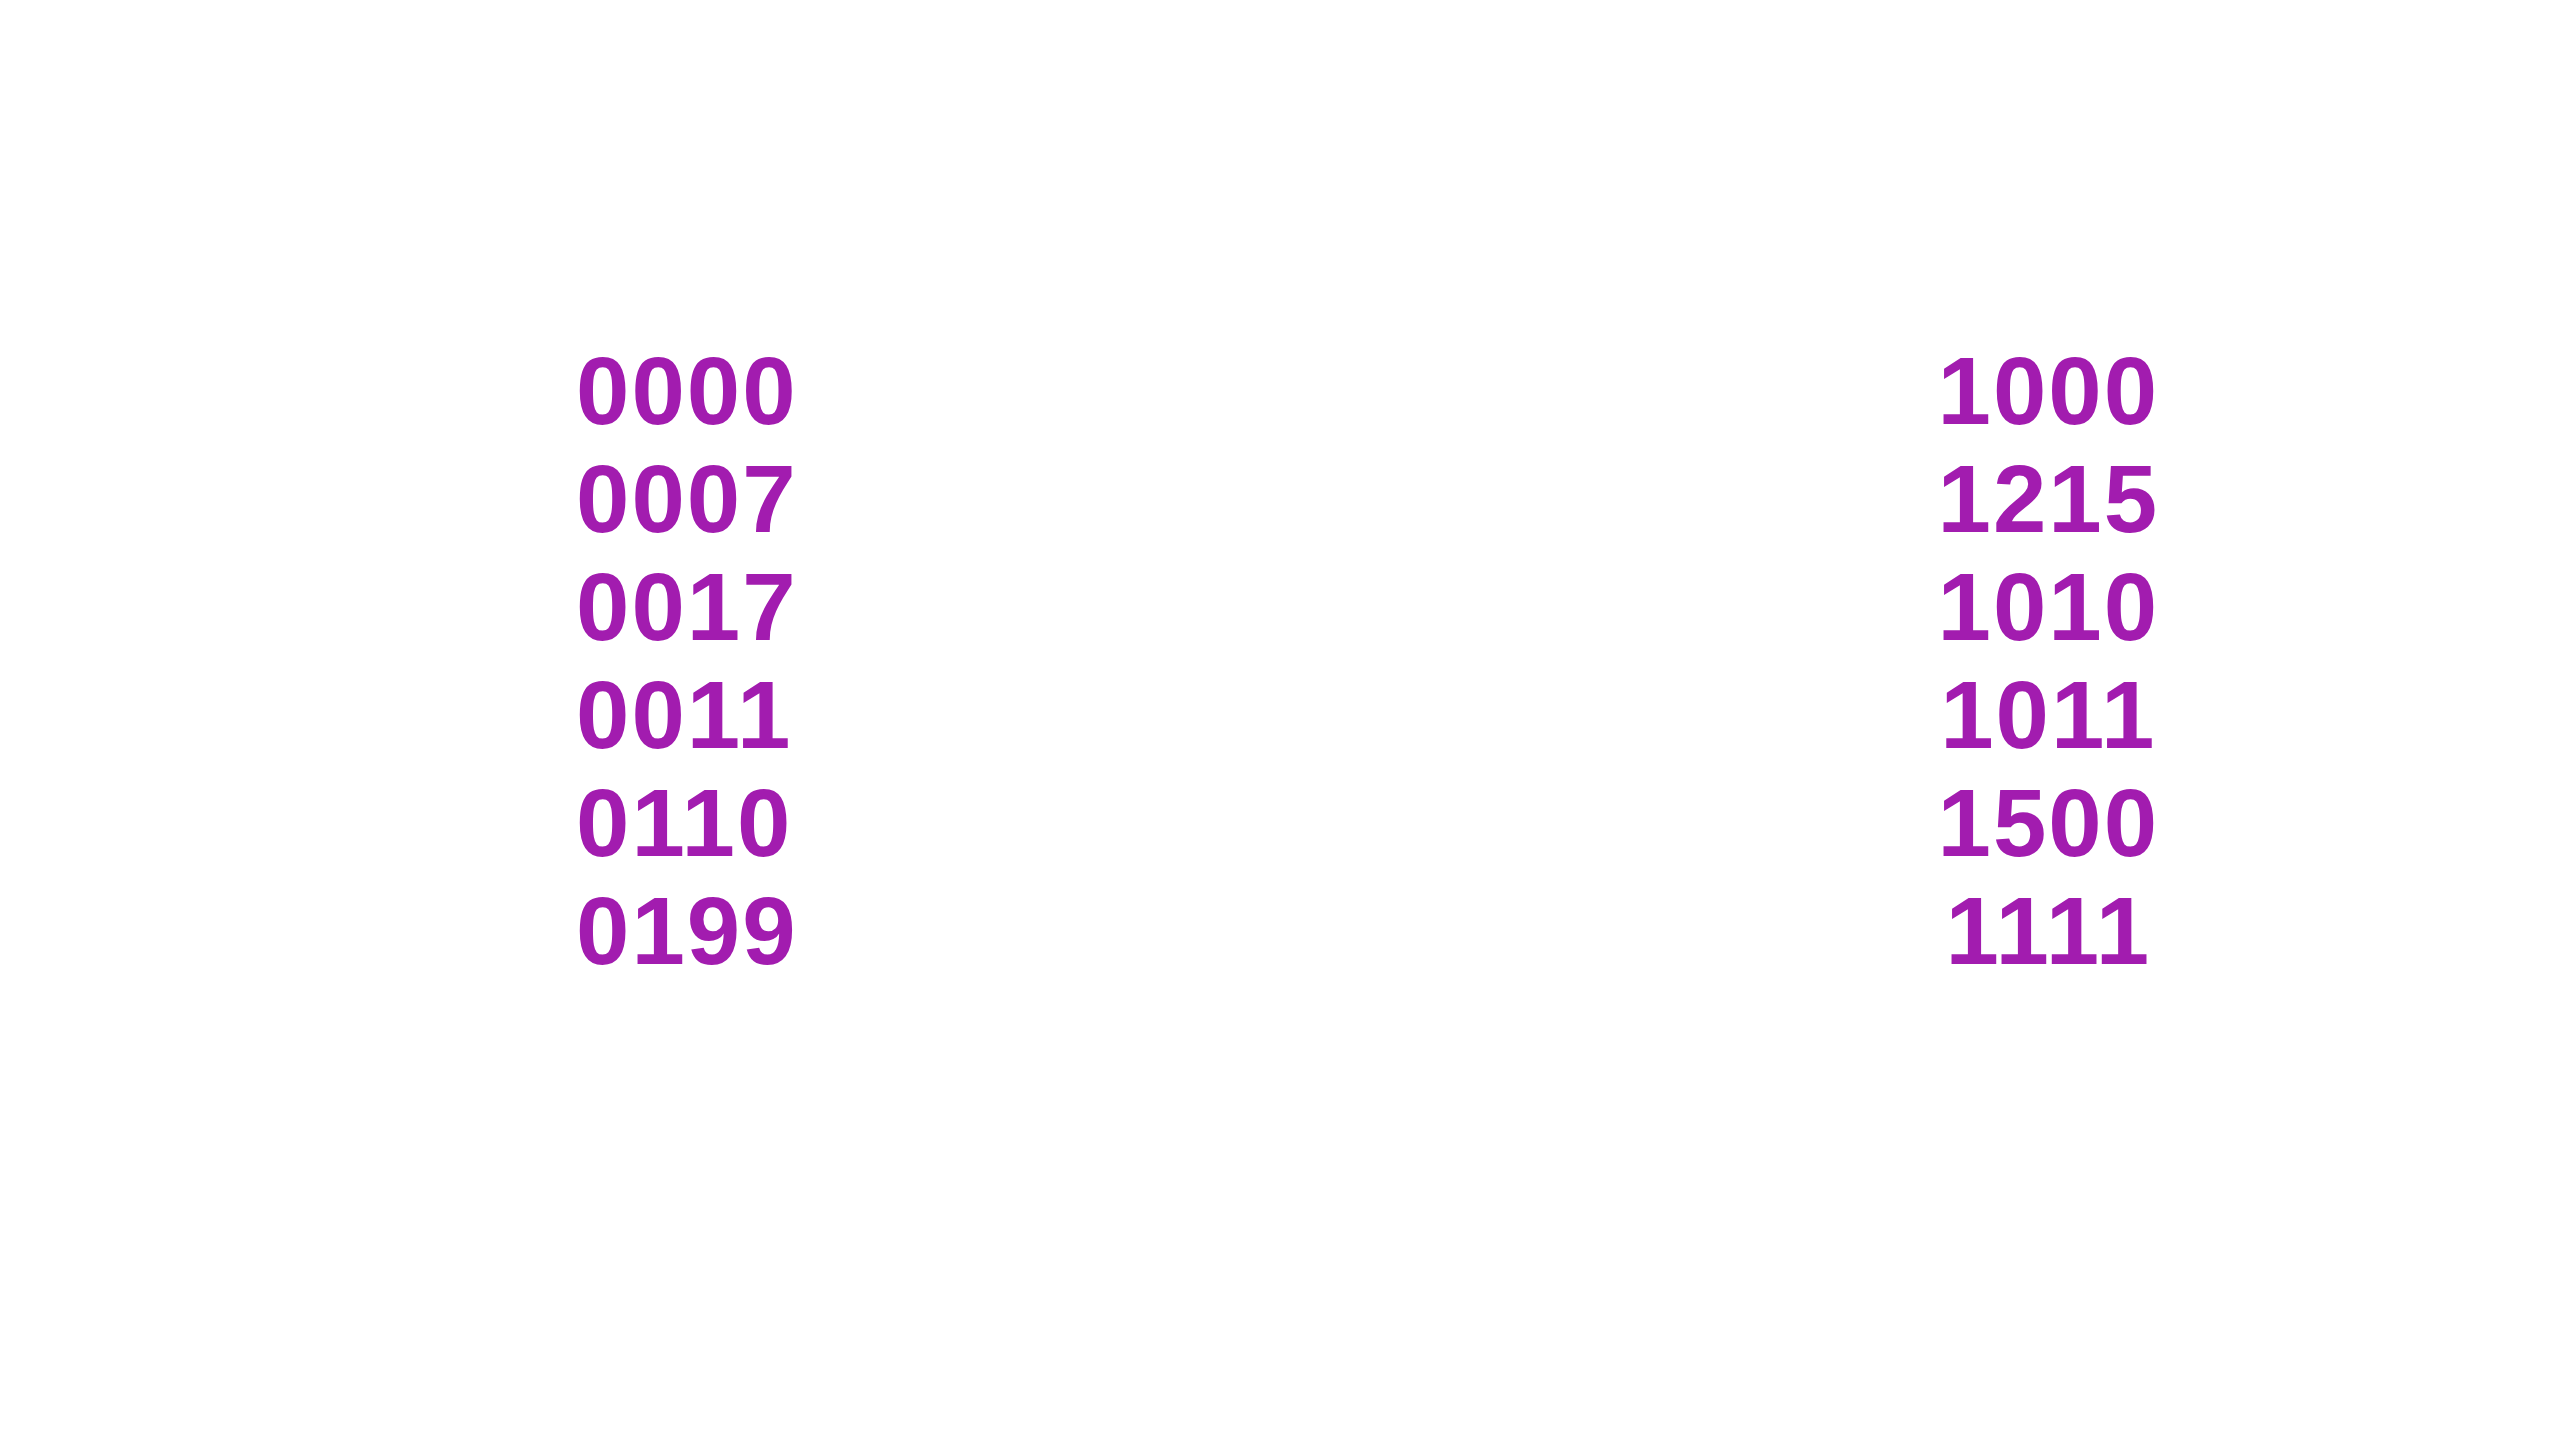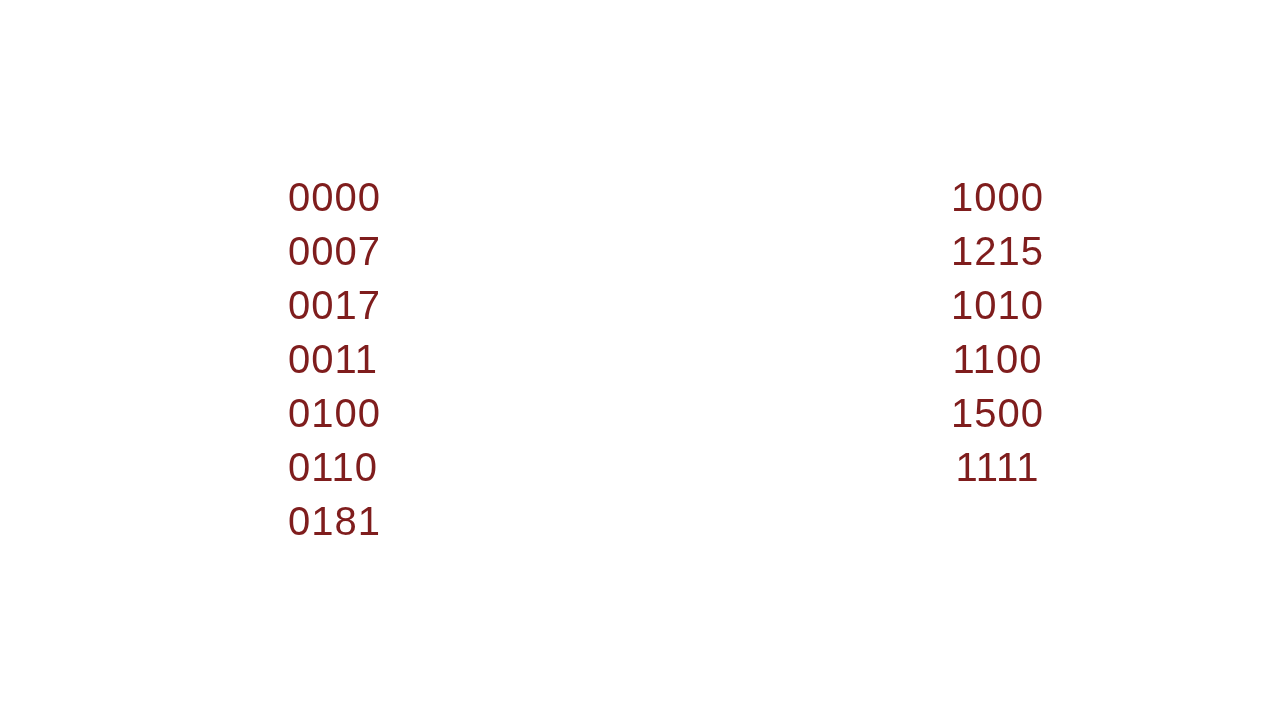--- a/index.html
+++ b/index.html
@@ -26,41 +26,40 @@
       flex-direction: column;
     }
     .column-left {
       margin-left: 288px;
     }
     .column-right {
       margin-left: 570px;
       align-items: center;
     }
     .binary-value {
-      font-size: 40px;
-      color: #7f1d1d;
+      font-size: 48px;
+      color: #a21caf;
       line-height: 54px;
       letter-spacing: 1px;
-      font-weight: 400;
+      font-weight: 700;
     }
   </style>
 </head>
 <body>
 
 <div class="container">
   <div class="column column-left">
     <div class="binary-value">0000</div>
     <div class="binary-value">0007</div>
     <div class="binary-value">0017</div>
     <div class="binary-value">0011</div>
-    <div class="binary-value">0100</div>
     <div class="binary-value">0110</div>
-    <div class="binary-value">0181</div>
+    <div class="binary-value">0199</div>
   </div>
   <div class="column column-right">
     <div class="binary-value">1000</div>
     <div class="binary-value">1215</div>
     <div class="binary-value">1010</div>
-    <div class="binary-value">1100</div>
+    <div class="binary-value">1011</div>
     <div class="binary-value">1500</div>
     <div class="binary-value">1111</div>
   </div>
 </div>
 
 </body></html>

